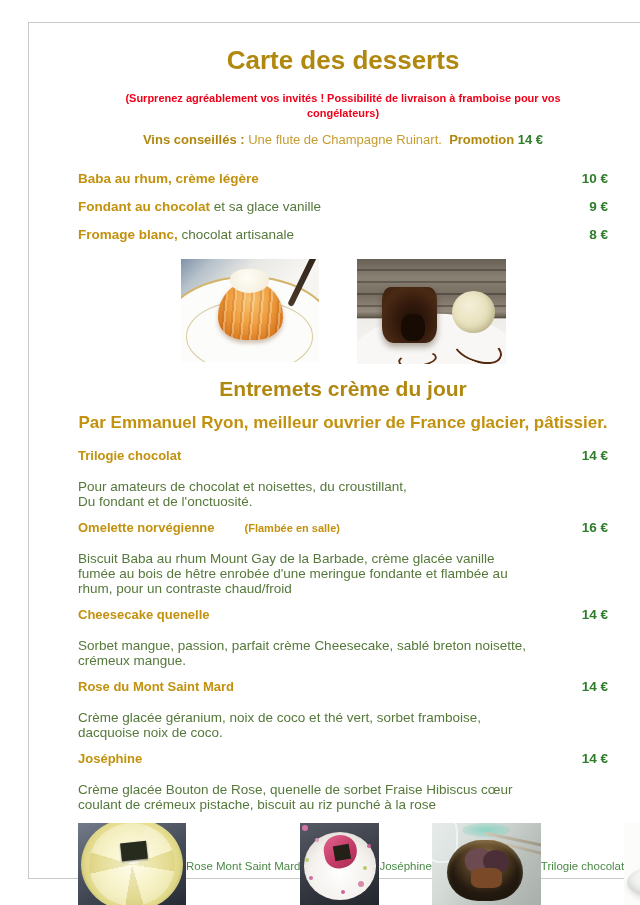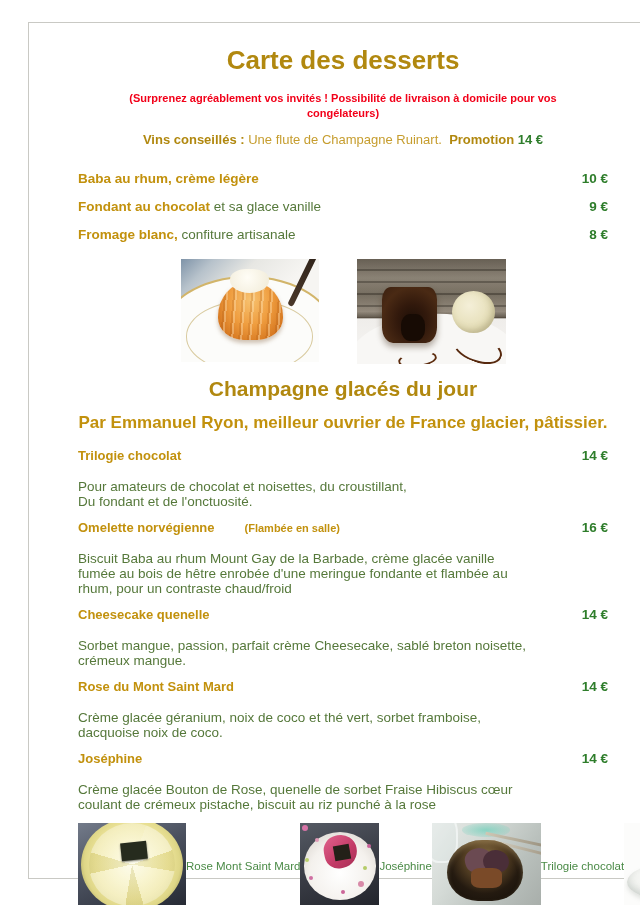--- a/index.html
+++ b/index.html
@@ -149,36 +149,36 @@
       linear-gradient(180deg,#e08b4e 0%,#efb27a 22%,#f5d9ae 55%,#f8ecd6 100%);}
 </style>
 </head>
 <body>
 
 <div class="frame">
   <div class="content">
 
     <h1 class="title">Carte des desserts</h1>
 
-    <p class="notice">(Surprenez agréablement vos invités ! Possibilité de livraison à domicile pour vos
+    <p class="notice">(Surprenez agréablement vos invités ! Possibilité de livraison à framboise pour vos
 congélateurs)</p>
 
     <p class="wine"><span class="wlabel">Vins conseillés :</span><span class="wtext"> </span><span class="wtext">Une flute de Champagne Ruinart.</span><span class="wtext">&nbsp; </span><span class="wpromo">Promotion</span><span> </span><span class="wprice">14 €</span></p>
 
     <div class="starters">
       <div class="mrow">
         <span class="ileft"><span class="iname">Baba au rhum, crème légère</span><span class="idetail"></span></span>
         <span class="iprice">10 €</span>
       </div>
       <div class="mrow">
         <span class="ileft"><span class="iname">Fondant au chocolat</span><span class="idetail"> et sa glace vanille</span></span>
         <span class="iprice">9 €</span>
       </div>
       <div class="mrow">
-        <span class="ileft"><span class="iname">Fromage blanc,</span><span class="idetail"> confiture artisanale</span></span>
+        <span class="ileft"><span class="iname">Fromage blanc,</span><span class="idetail"> chocolat artisanale</span></span>
         <span class="iprice">8 €</span>
       </div>
     </div>
 
     <div class="photo-row">
       <div class="ph ph-baba">
         <div class="plate"></div>
         <div class="ring"></div>
         <div class="cake"></div>
         <div class="cream"></div>
@@ -188,21 +188,21 @@
         <div class="wood"></div>
         <div class="plate2"></div>
         <div class="sauce1"></div>
         <div class="sauce2"></div>
         <div class="cake2"></div>
         <div class="core"></div>
         <div class="scoop"></div>
       </div>
     </div>
 
-    <h2 class="heading2">Champagne glacés du jour</h2>
+    <h2 class="heading2">Entremets crème du jour</h2>
     <p class="sub">Par Emmanuel Ryon, meilleur ouvrier de France glacier, pâtissier.</p>
 
     <div class="ditems">
 
       <div class="ditem">
         <div class="dhead">
           <span class="dname">Trilogie chocolat</span>
           <span class="dnote"></span>
           <span class="dprice">14 €</span>
         </div>

